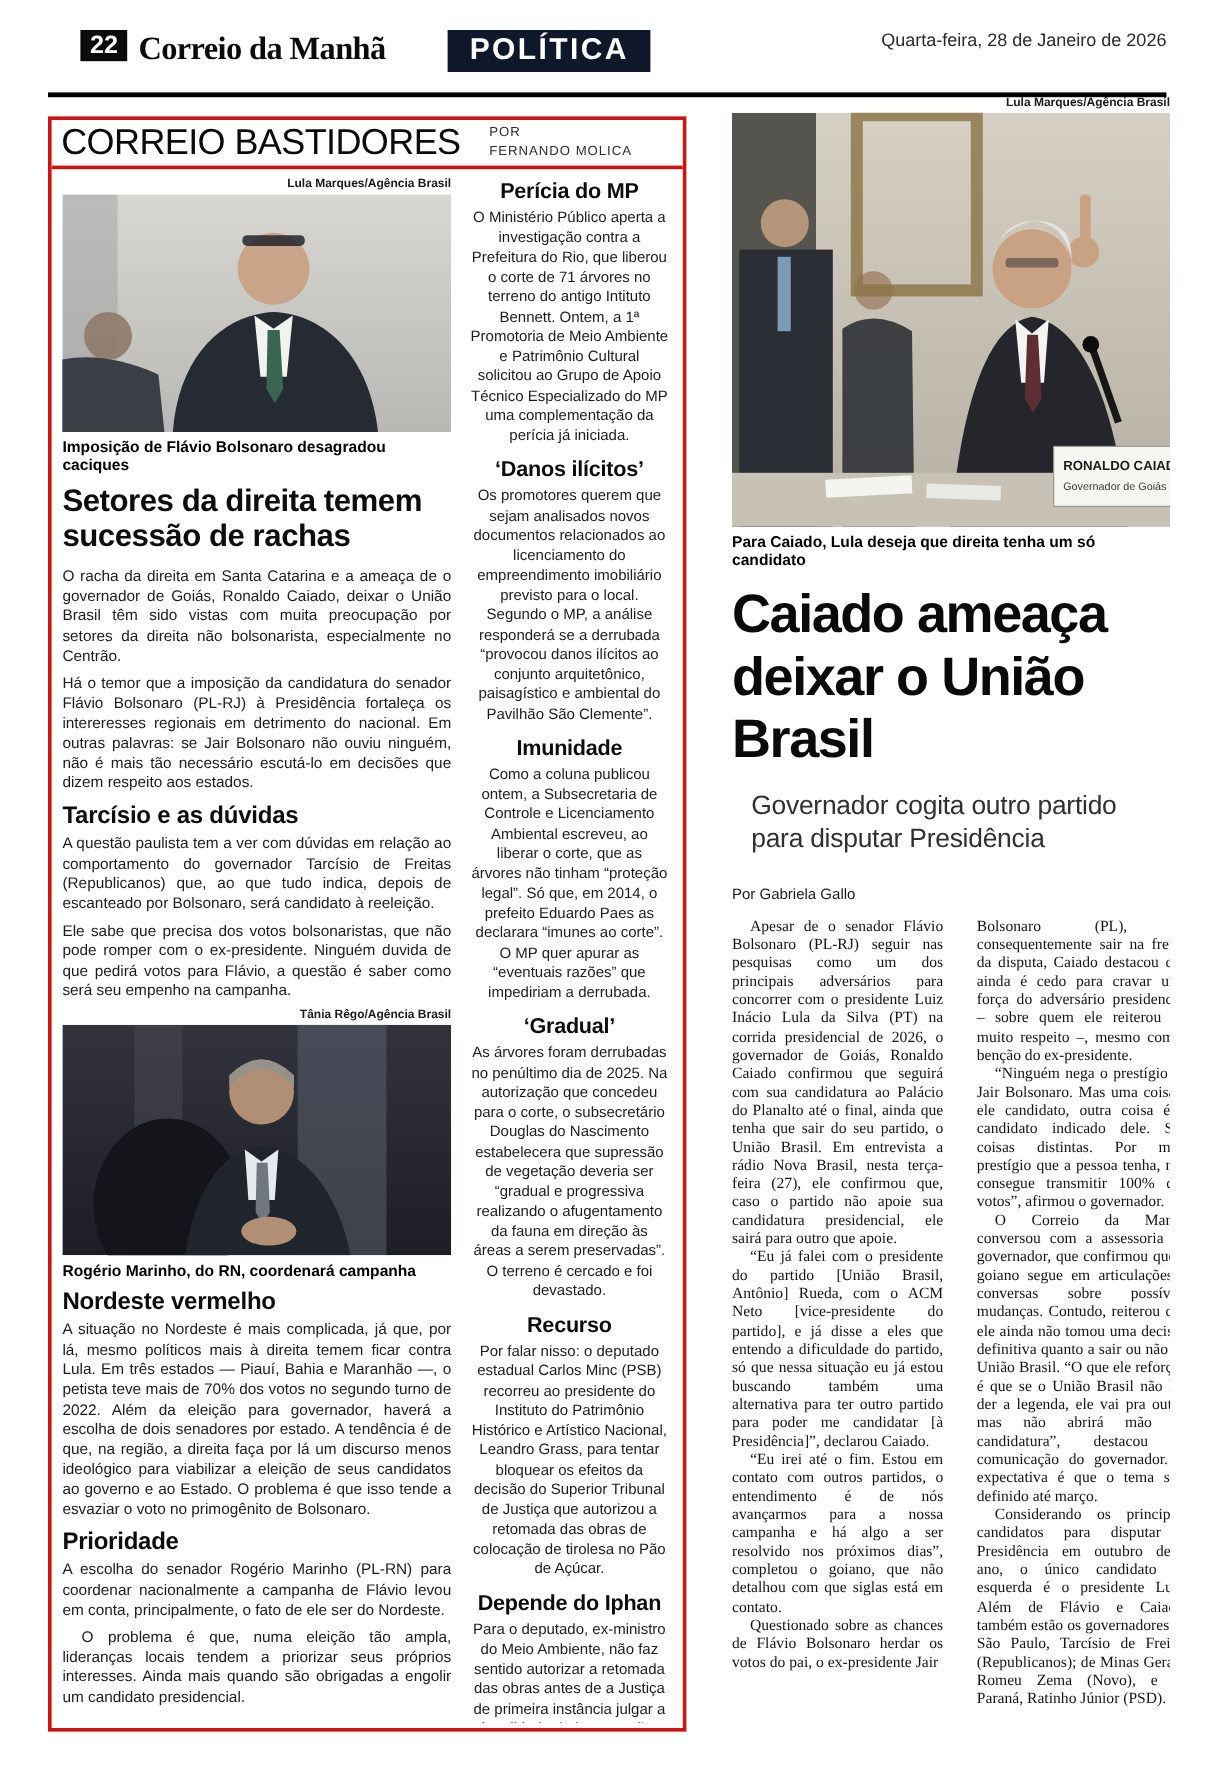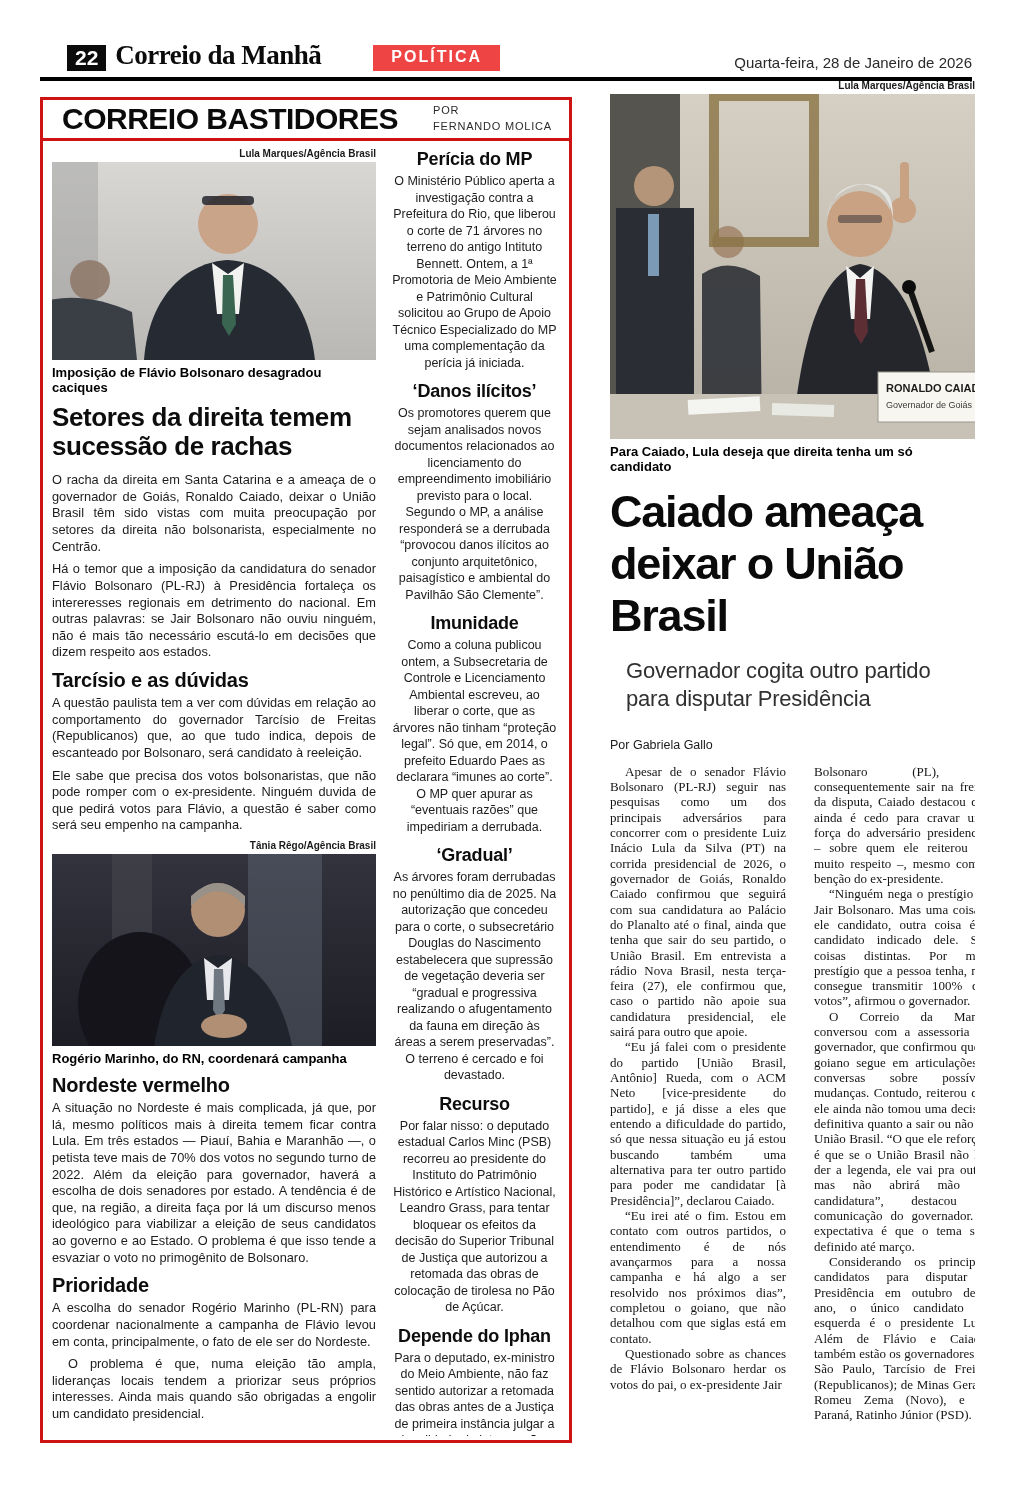--- a/index.html
+++ b/index.html
@@ -1,29 +1,29 @@
 <!DOCTYPE html>
 <html lang="pt"><head>
 <meta charset="utf-8">
 <style>
   html,body{margin:0;padding:0;background:#e9e9e9;}
   .page{position:relative;width:1010px;height:1488px;background:#ffffff;margin:0 auto;overflow:hidden;
         font-family:"Liberation Sans",sans-serif;color:#111;}
   
-  .topbar{position:absolute;left:40px;right:38px;top:39px;height:32px;display:flex;align-items:flex-end;padding-left:27px;}
+  .topbar{position:absolute;left:40px;right:38px;top:25px;height:32px;display:flex;align-items:flex-start;padding-left:27px;}
   .pagenum-box{background:#0b0b0b;color:#fff;font-weight:700;font-size:21px;padding:2px 8px 3px;line-height:1;}
   .masthead{font-family:"Liberation Serif",serif;font-weight:700;font-size:27px;letter-spacing:-0.5px;margin-left:9px;color:#0b0b0b;}
-  .section-box{background:#ef4444;color:#fff;font-weight:700;font-size:16px;letter-spacing:2px;padding:4px 18px 6px;margin-left:52px;line-height:1;}
+  .section-box{background:#0f172a;color:#fff;font-weight:700;font-size:25px;letter-spacing:2px;padding:4px 18px 6px;margin-left:52px;line-height:1;}
   .date{margin-left:auto;font-size:15px;color:#2a2a2a;}
   .top-rule{position:absolute;left:40px;right:38px;top:77px;height:4px;background:#000;}
   
   .bastidores{position:absolute;left:40px;top:97px;width:532px;height:1346px;box-sizing:border-box;
               border:3px solid #cf1212;overflow:hidden;}
   .bast-head{display:flex;align-items:center;border-bottom:3px solid #cf1212;padding:3px 12px 4px 8px;height:41px;box-sizing:border-box;}
-  .bast-kicker{font-size:30px;font-weight:700;letter-spacing:-0.5px;color:#0b0b0b;margin:11px;line-height:1;}
+  .bast-kicker{font-size:30px;font-weight:400;letter-spacing:-0.5px;color:#0b0b0b;margin:0;line-height:1;}
   .bast-byline{margin-left:24px;font-size:11px;letter-spacing:0.8px;color:#2c2c2c;line-height:1.45;}
   .bast-body{display:flex;gap:13px;padding:7px 9px 0 9px;box-sizing:border-box;height:1295px;overflow:hidden;}
   .bast-left{width:324px;flex:none;}
   .bast-notes{flex:1;min-width:0;overflow:hidden;text-align:center;}
   .credit{font-size:10px;font-weight:700;text-align:right;color:#1a1a1a;margin:0 0 3px;}
   .caption{font-size:13px;font-weight:700;color:#000;margin:5px 0 5px;}
   .photo{width:100%;display:block;}
   .photo svg{display:block;width:100%;height:100%;}
   .ph1{height:198px;}
   .ph2{height:192px;}

